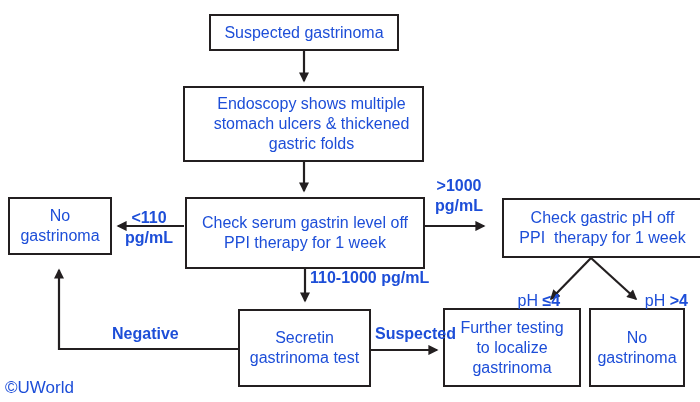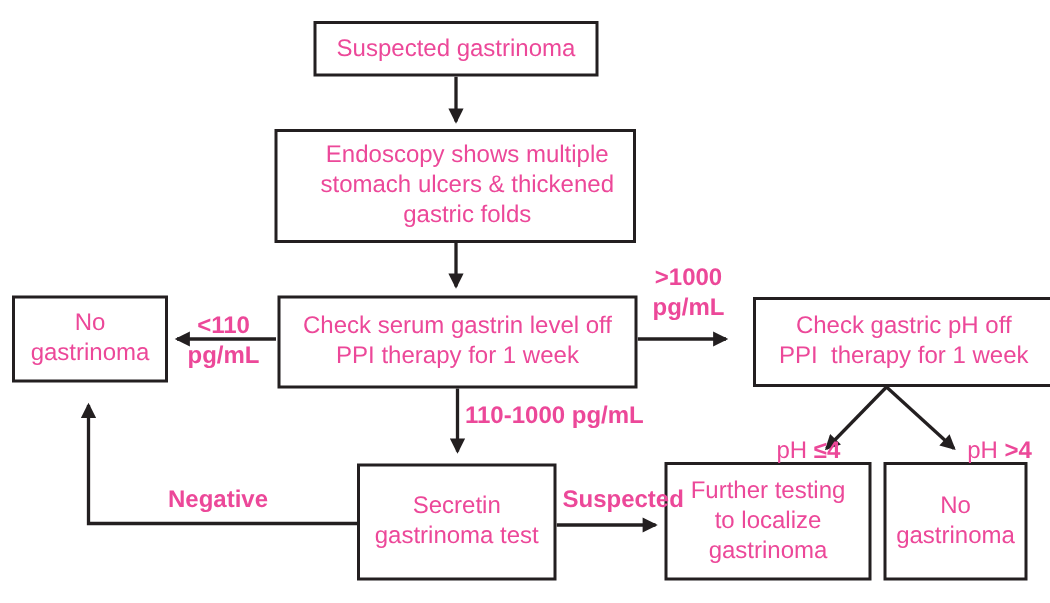--- a/index.html
+++ b/index.html
@@ -2,21 +2,21 @@
 <html><head>
 <meta charset="utf-8">
 <style>
   html, body { margin: 0; padding: 0; background: #ffffff; }
   .canvas {
     position: relative;
     width: 700px;
     height: 402px;
     background: #ffffff;
     font-family: "Liberation Sans", sans-serif;
-    color: #ec4899;
+    color: #1d4ed8;
     overflow: hidden;
   }
   .arrow-layer {
     position: absolute;
     left: 0; top: 0;
     width: 700px; height: 402px;
   }
   .box {
     position: absolute;
     box-sizing: border-box;
@@ -77,21 +77,21 @@
 
   <div class="box" style="left:209px; top:14px; width:190px; height:37px;">Suspected gastrinoma</div>
 
   <div class="box" style="left:183px; top:86px; width:241px; height:76px;padding-left:16px;">Endoscopy shows multiple
 stomach ulcers &amp; thickened
 gastric folds</div>
 
   <div class="box" style="left:8px; top:197px; width:104px; height:58px;">No
 gastrinoma</div>
 
-  <div class="box" style="left:185px; top:197px; width:240px; height:62px;">Check serum gastrin level off
+  <div class="box" style="left:185px; top:197px; width:240px; height:72px;">Check serum gastrin level off
 PPI therapy for 1 week</div>
 
   <div class="box" style="left:490px; top:198px; width:201px; height:60px;margin-left:12px;">Check gastric pH off
 PPI  therapy for 1 week</div>
 
   <div class="box" style="left:238px; top:309px; width:133px; height:78px;">Secretin
 gastrinoma test</div>
 
   <div class="box" style="left:443px; top:308px; width:138px; height:79px;">Further testing
 to localize
@@ -113,14 +113,15 @@
   <div class="lbl" style="left:375px; top:324px;">Suspected</div>
 
   <div class="lbl-mixed" style="left:495px; top:271px; width:70px; text-align:center;">
     <span>pH </span><span class="bold-part">≤4</span>
   </div>
 
   <div class="lbl-mixed" style="left:627px; top:271px; width:70px; ">
     <span>pH </span><span class="bold-part">&gt;4</span>
   </div>
 
+  <div class="copyright">©UWorld</div>
 
 </div>
 
 </body></html>

